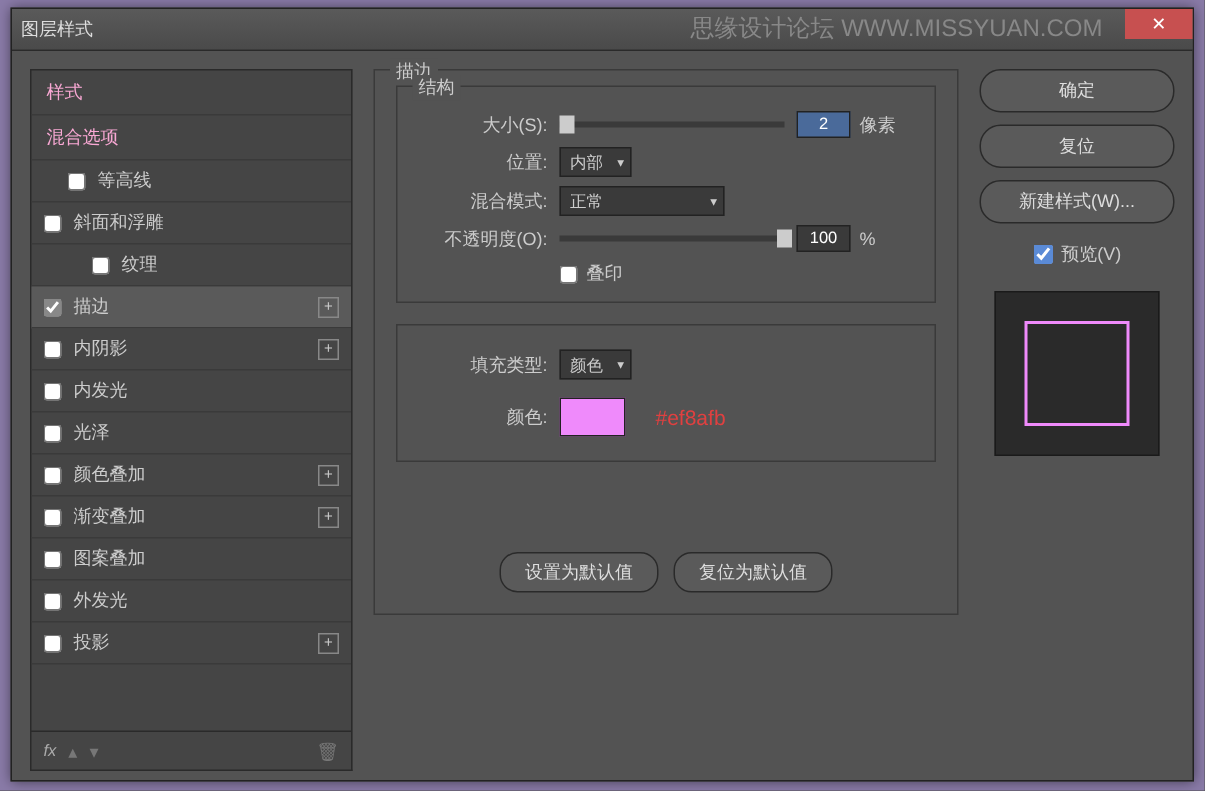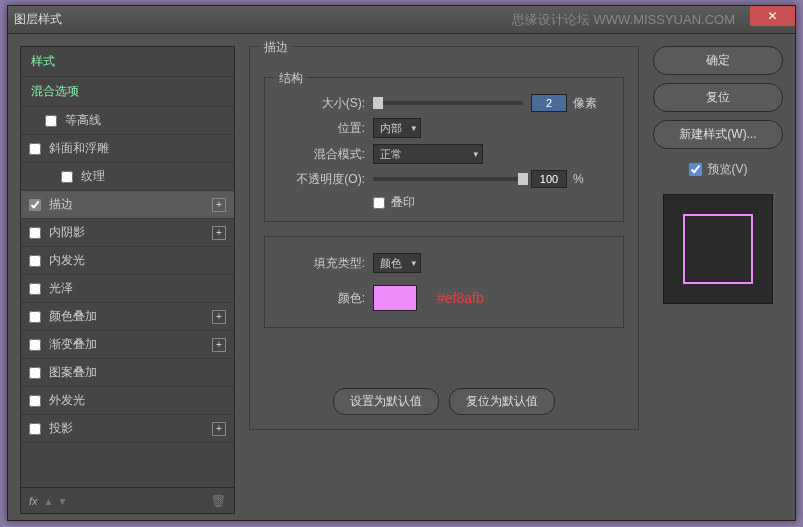--- a/index.html
+++ b/index.html
@@ -1,36 +1,36 @@
 <!DOCTYPE html>
 <html><head>
 <meta charset="utf-8">
 <style>
 * { box-sizing: border-box; margin: 0; padding: 0; font-family: "Microsoft YaHei", sans-serif; }
 body { background: #8a7ba8; width: 803px; height: 527px; overflow: hidden; position: relative; }
 .window { position: absolute; left: 7px; top: 5px; width: 789px; height: 516px; background: #535353; border: 1px solid #222; box-shadow: 0 0 8px rgba(0,0,0,0.5); }
 .titlebar { height: 28px; background: linear-gradient(#5a5a5a,#4a4a4a); border-bottom: 1px solid #2a2a2a; display: flex; align-items: center; padding: 0 6px; font-size: 12px; color: #ddd; position: relative; }
-.title-watermark { position: absolute; right: 60px; font-size: 13px; color: #888; }
+.title-watermark { position: absolute; right: 60px; font-size: 16px; color: #888; }
 .close-btn { position: absolute; right: 0; top: 0; width: 45px; height: 20px; background: #c75050; color: #fff; display: flex; align-items: center; justify-content: center; cursor: pointer; font-size: 12px; }
 .content { display: flex; height: calc(100% - 22px); padding: 12px; gap: 14px; }
 .left-panel { width: 215px; display: flex; flex-direction: column; }
 .left-list { flex: 1; background: #454545; border: 1px solid #2a2a2a; }
-.list-header { padding: 6px 10px; font-size: 12px; color: #86efac; border-bottom: 1px solid #3a3a3a; }
+.list-header { padding: 6px 10px; font-size: 12px; color: #f9a8d4; border-bottom: 1px solid #3a3a3a; }
 .list-item { display: flex; align-items: center; padding: 5px 8px; font-size: 12px; color: #ccc; border-bottom: 1px solid #3a3a3a; cursor: pointer; position: relative; }
 .list-item.selected { background: #5a5a5a; }
 .list-item input[type=checkbox] { margin-right: 8px; width: 12px; height: 12px; accent-color: #888; }
 .plus-icon { position: absolute; right: 8px; width: 14px; height: 14px; border: 1px solid #888; display: flex; align-items: center; justify-content: center; font-size: 10px; color: #ccc; }
 .left-footer { height: 26px; border: 1px solid #2a2a2a; border-top: none; background: #454545; display: flex; align-items: center; padding: 0 8px; gap: 8px; justify-content: flex-end; }
 .fx-label { font-size: 11px; font-style: italic; color: #aaa; }
 .footer-icon { color: #777; font-size: 12px; cursor: pointer; }
 .trash-icon { margin-left: auto; }
 .mid-panel { flex: 1; display: flex; flex-direction: column; gap: 10px; }
 .group-box { border: 1px solid #3a3a3a; padding: 10px 14px 14px; position: relative; }
 .group-title { position: absolute; top: -8px; left: 10px; background: #535353; padding: 0 4px; font-size: 12px; color: #ccc; }
-.sub-group { border: 1px solid #3a3a3a; padding: 10px; margin-top: 20px; position: relative; }
+.sub-group { border: 1px solid #3a3a3a; padding: 10px; margin-top: 0; position: relative; }
 .row { display: flex; align-items: center; margin: 6px 0; font-size: 12px; color: #ccc; }
 .row-label { width: 90px; text-align: right; margin-right: 8px; }
 .slider-track { flex: 1; height: 4px; background: #3a3a3a; position: relative; margin-right: 8px; max-width: 150px; }
 .slider-thumb { position: absolute; top: -4px; width: 10px; height: 12px; background: #ccc; }
 .num-input { width: 36px; height: 18px; background: #3a3a3a; border: 1px solid #222; color: #fff; font-size: 11px; text-align: center; }
 .num-input.highlight { background: #4a6a9a; color: #fff; }
 .unit { margin-left: 6px; }
 .dropdown { height: 20px; background: #3a3a3a; border: 1px solid #222; color: #ccc; font-size: 11px; padding: 0 18px 0 6px; display: inline-flex; align-items: center; position: relative; cursor: pointer; }
 .dropdown::after { content: "▾"; position: absolute; right: 4px; font-size: 9px; }
 .checkbox-inline { display: flex; align-items: center; gap: 6px; margin-left: 98px; font-size: 12px; color: #ccc; }

